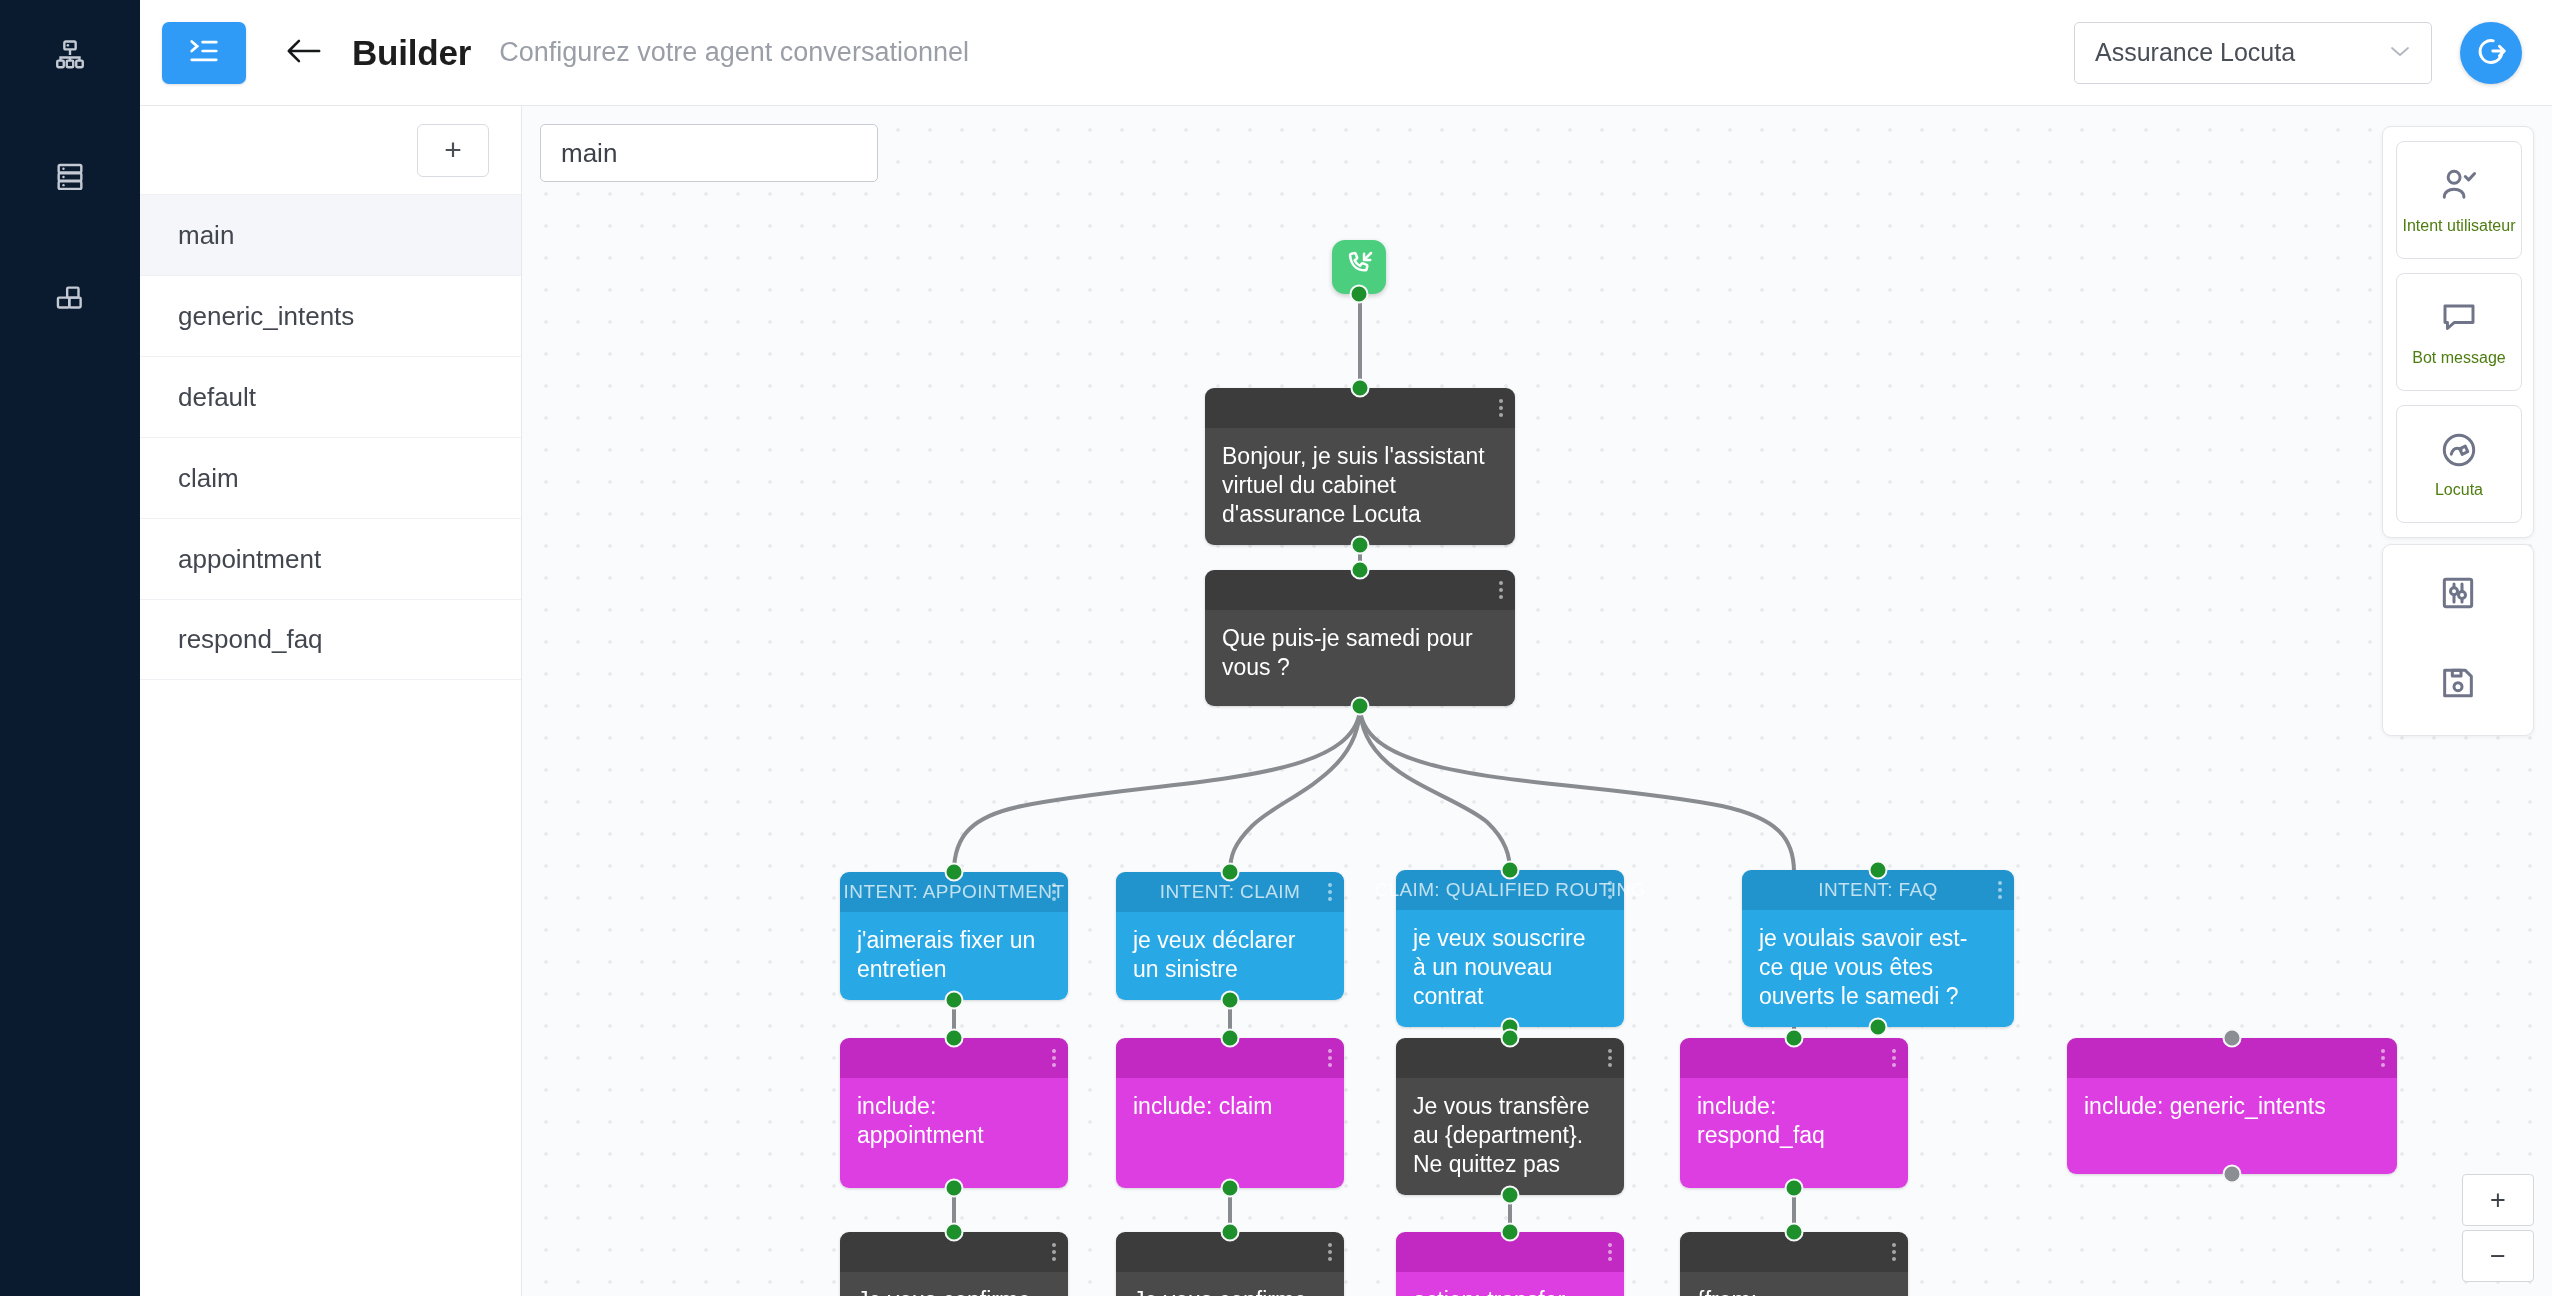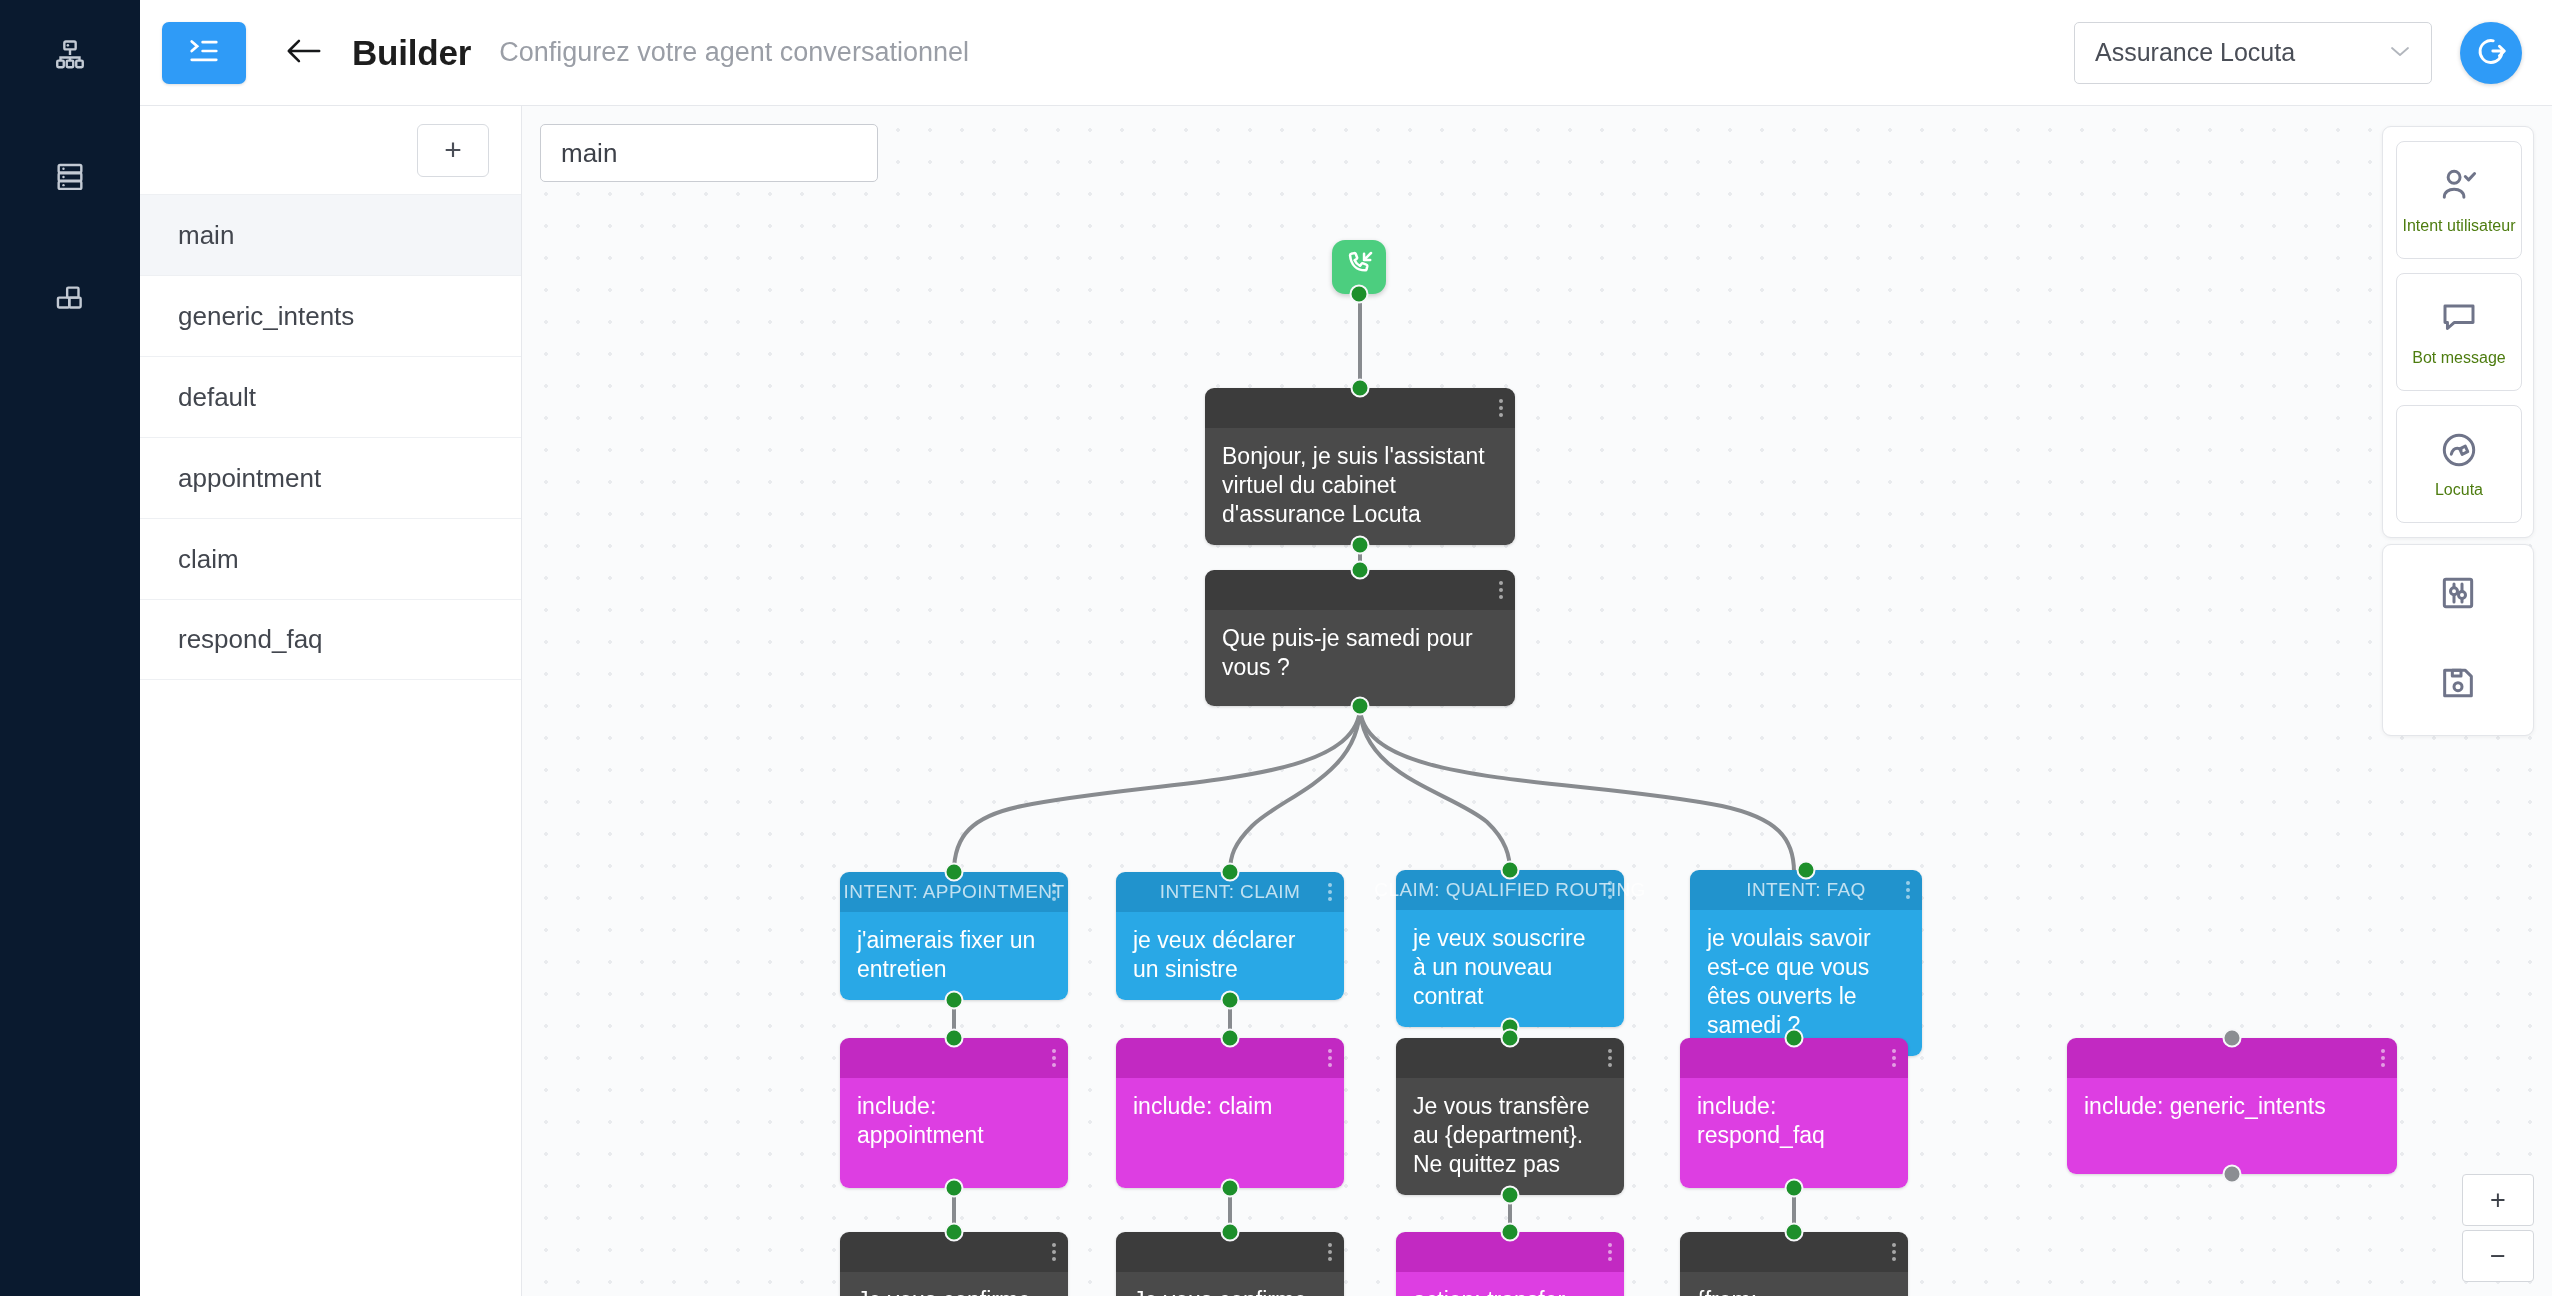--- a/index.html
+++ b/index.html
@@ -294,22 +294,22 @@
     <div id="main">
 
       <aside id="flow-panel">
         <div id="flow-panel-top">
           <div id="add-flow-btn">+</div>
         </div>
         <div id="flow-items">
             <div class="flow-item active">main</div>
             <div class="flow-item">generic_intents</div>
             <div class="flow-item">default</div>
+            <div class="flow-item">claim</div>
             <div class="flow-item">appointment</div>
-            <div class="flow-item">claim</div>
             <div class="flow-item">respond_faq</div>
           </div>
       </aside>
 
       <section id="canvas-wrap">
 
         <div id="flow-name-input" placeholder="main">main</div>
 
         <svg id="edges">
 
@@ -404,21 +404,21 @@
                 <div class="node-dots">
                   <i></i>
                   <i></i>
                   <i></i>
                 </div>
               </div>
               <div class="node-body" style="min-height: 84px;">je veux souscrire à un nouveau contrat</div>
               <div class="handle top"></div>
               <div class="handle bot"></div>
             </div>
-            <div class="node intent" style="left: 1168px; top: 764px; width: 232px; min-height: 124px;">
+            <div class="node intent" style="left: 1220px; top: 764px; width: 272px; min-height: 124px;">
               <div class="node-head">
                 <span class="node-head-title">INTENT: FAQ</span>
                 <div class="node-dots">
                   <i></i>
                   <i></i>
                   <i></i>
                 </div>
               </div>
               <div class="node-body" style="min-height: 84px;">je voulais savoir est-ce que vous êtes ouverts le samedi ?</div>
               <div class="handle top"></div>

